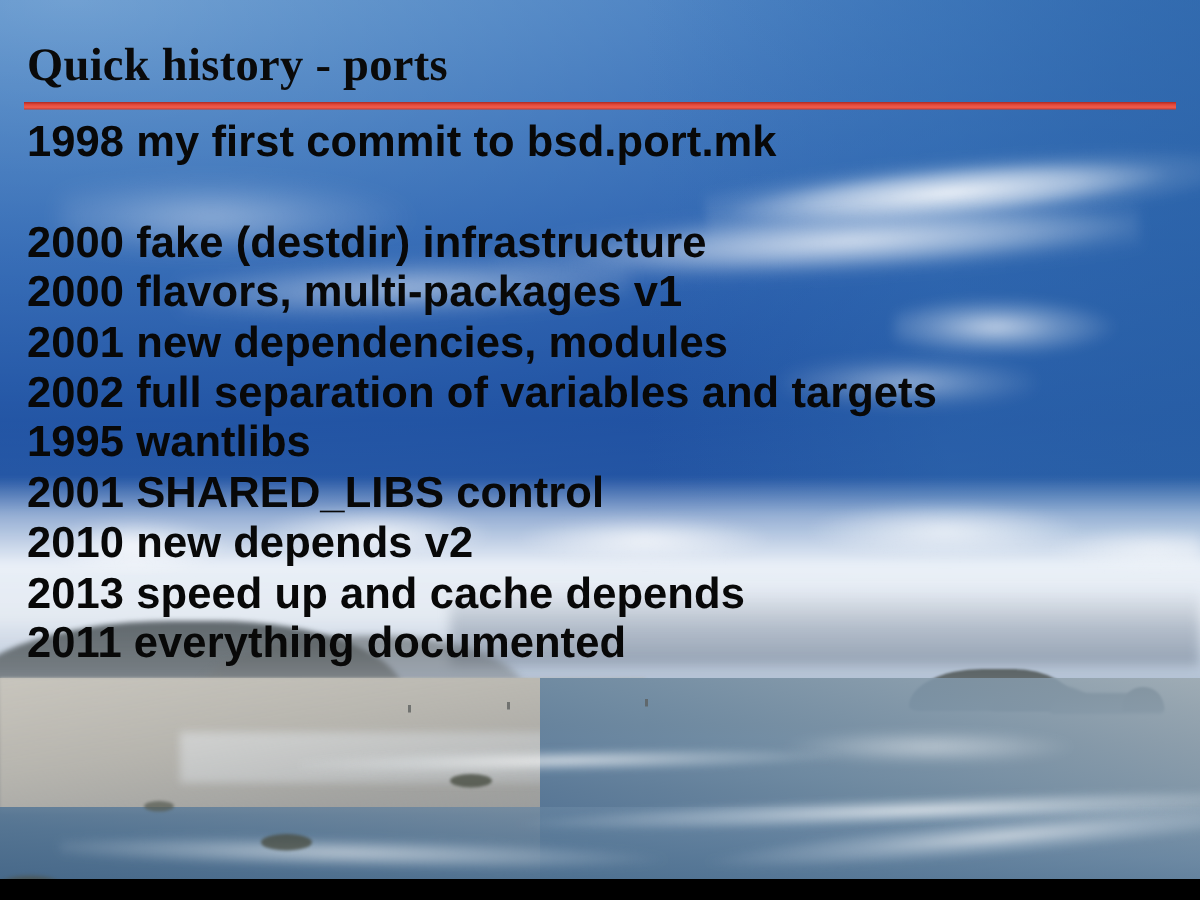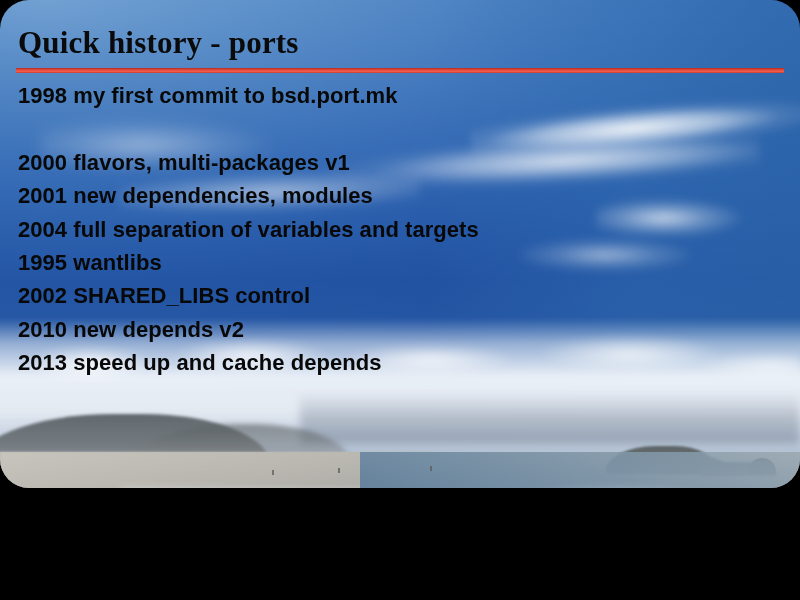--- a/index.html
+++ b/index.html
@@ -4,24 +4,23 @@
 <title>Quick history - ports</title>
 <style>
   html, body {
     margin: 0;
     padding: 0;
     background: #000;
   }
   #slide {
     position: relative;
     width: 800px;
-    height: 488px;
+    height: 586px;
     overflow: hidden;
     font-family: "Liberation Sans", sans-serif;
-    border-radius: 29px;
   }
 
   
   .bg { position: absolute; inset: 0; overflow: hidden; }
 
   
   .sky {
     position: absolute;
     left: 0; top: 0; width: 800px; height: 452px;
     background:
@@ -278,21 +277,21 @@
 
   .bullet-list {
     position: absolute;
     left: 18px;
     top: 79px;
     width: 770px;
   }
   .bullet-line {
     font-family: "Liberation Sans", "DejaVu Sans", sans-serif;
     font-weight: bold;
-    font-size: 22px;
+    font-size: 29px;
     line-height: 33.4px;
     color: #080808;
     white-space: nowrap;
     letter-spacing: .05px;
   }
   .bullet-line.spacer { color: transparent; }
 </style>
 </head>
 <body>
 
@@ -343,23 +342,25 @@
   </div>
 
   <div class="content">
     <div class="slide-title">Quick history - ports</div>
 
     <div class="title-rule"></div>
 
     <div class="bullet-list">
       <div class="bullet-line">1998 my first commit to bsd.port.mk</div>
       <div class="bullet-line spacer">&nbsp;</div>
+      <div class="bullet-line">2000 fake (destdir) infrastructure</div>
       <div class="bullet-line">2000 flavors, multi-packages v1</div>
       <div class="bullet-line">2001 new dependencies, modules</div>
-      <div class="bullet-line">2004 full separation of variables and targets</div>
+      <div class="bullet-line">2002 full separation of variables and targets</div>
       <div class="bullet-line">1995 wantlibs</div>
-      <div class="bullet-line">2002 SHARED_LIBS control</div>
+      <div class="bullet-line">2001 SHARED_LIBS control</div>
       <div class="bullet-line">2010 new depends v2</div>
       <div class="bullet-line">2013 speed up and cache depends</div>
+      <div class="bullet-line">2011 everything documented</div>
     </div>
   </div>
 
 </div>
 
 </body></html>

